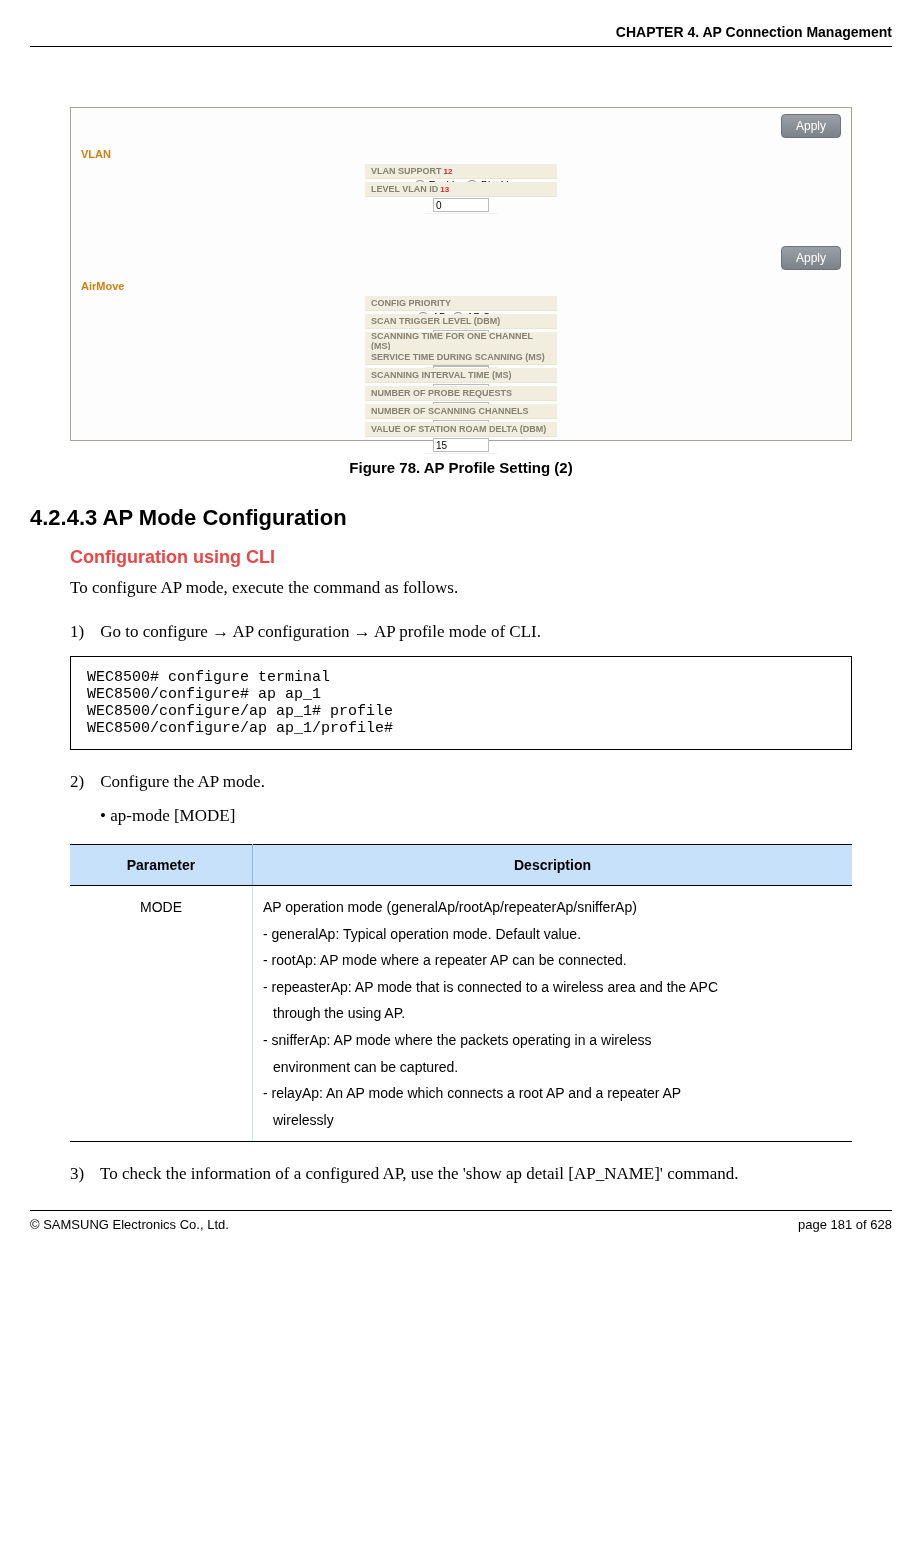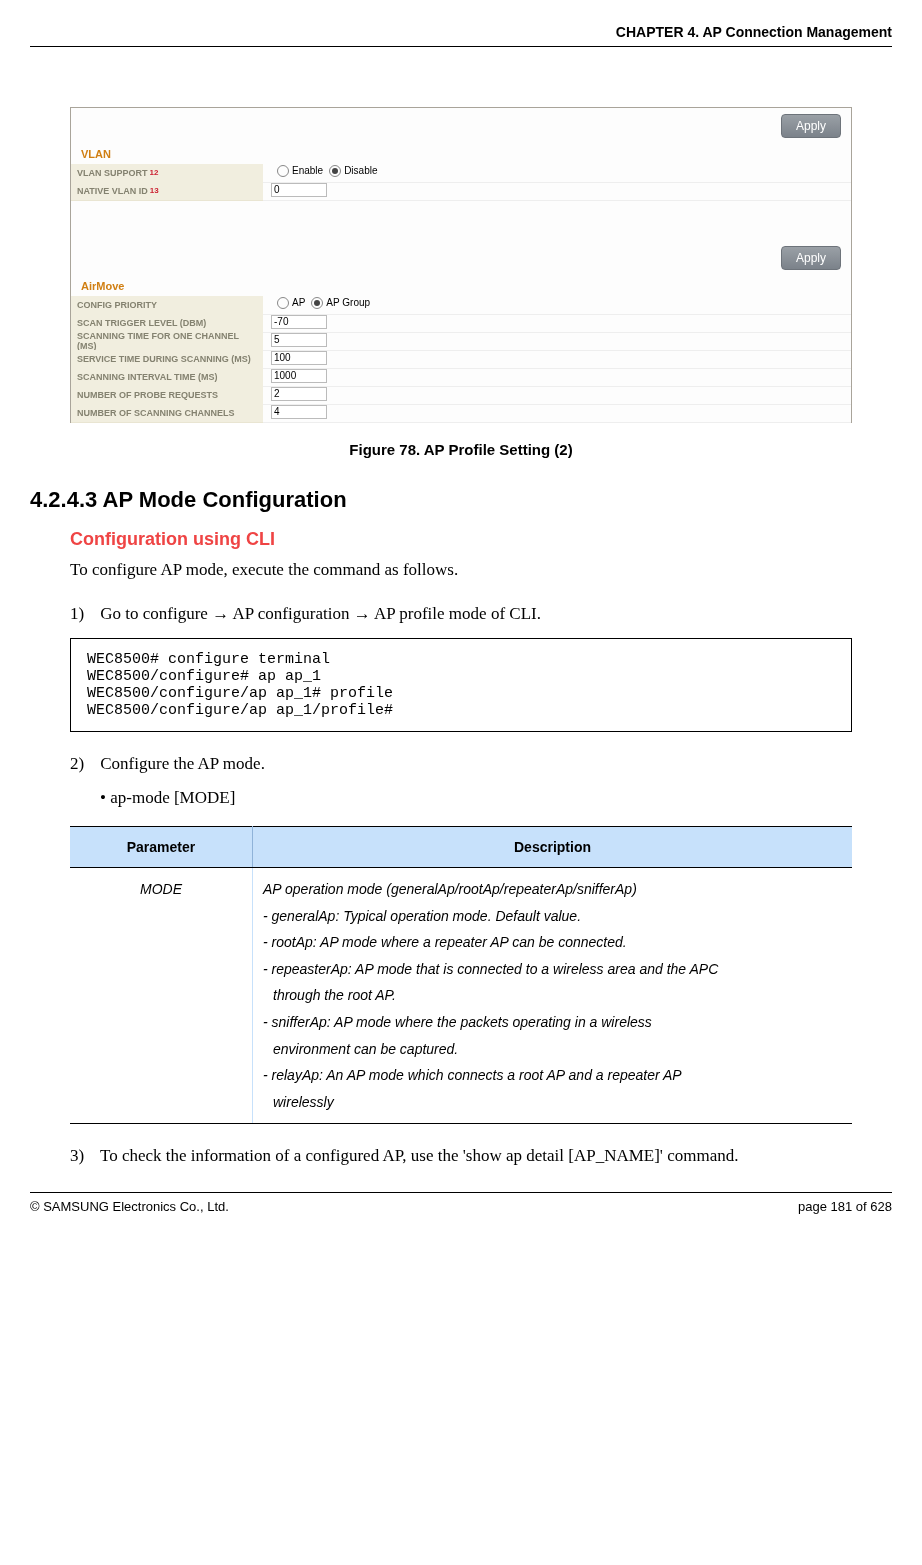--- a/index.html
+++ b/index.html
@@ -43,20 +43,21 @@
     color: #d07f13;
     font-weight: bold;
     font-size: 11px;
     padding: 4px 10px 4px 10px;
   }
   .form-row {
     display: flex;
     align-items: center;
     font-size: 10px;
     height: 18px;
+    flex-direction: column;
   }
   .form-row .label {
     width: 180px;
     padding: 2px 6px;
     background: #f1eedf;
     color: #848270;
     font-weight: bold;
     font-size: 9px;
     border-bottom: 1px solid #e9e5d2;
     height: 14px;
@@ -155,21 +156,20 @@
   .param-table th:first-child {
     border-right: 1px solid #7fa;
     border-right-color: #8fb3d9;
     width: 170px;
   }
   .param-table td {
     border-bottom: 1.5px solid #000;
     padding: 8px 10px;
     vertical-align: top;
     line-height: 1.9;
-    font-style: italic;
   }
   .param-table td:first-child {
     text-align: center;
     border-right: 1px solid #c7e1fb;
   }
   .desc-indent {
     padding-left: 10px;
     display: block;
   }
   .footer {
@@ -199,21 +199,21 @@
       </div>
       <div class="value">
         <span class="radio-dot"></span>
         <span>Enable</span>
         <span class="radio-dot sel"></span>
         <span>Disable</span>
       </div>
     </div>
     <div class="form-row">
       <div class="label">
-        <span>NATIVE VLAN ID</span>
+        <span>LEVEL VLAN ID</span>
         <span class="sup">13</span>
       </div>
       <div class="value">
         <input class="tiny-input" value="0" style="">
       </div>
     </div>
     <div style="height:40px"></div>
     <div class="apply-row">
       <button class="apply-btn">Apply</button>
     </div>
@@ -255,20 +255,26 @@
         <div class="form-row">
           <div class="label">NUMBER OF PROBE REQUESTS</div>
           <div class="value">
             <input class="tiny-input" value="2" style="">
           </div>
         </div>
         <div class="form-row">
           <div class="label">NUMBER OF SCANNING CHANNELS</div>
           <div class="value">
             <input class="tiny-input" value="4" style="">
+          </div>
+        </div>
+        <div class="form-row">
+          <div class="label">VALUE OF STATION ROAM DELTA (DBM)</div>
+          <div class="value">
+            <input class="tiny-input" value="15" style="">
           </div>
         </div>
       </div>
   </div>
 
   <div class="figure-caption">Figure 78. AP Profile Setting (2)</div>
 
   <div class="h-num">4.2.4.3     AP Mode Configuration</div>
   <div class="h-sub">Configuration using CLI</div>
   <div class="body-text">To configure AP mode, execute the command as follows.</div>
@@ -295,21 +301,21 @@
       <th>Parameter</th>
       <th>Description</th>
     </tr>
     <tr>
       <td>MODE</td>
       <td>
         <span>AP operation mode (generalAp/rootAp/repeaterAp/snifferAp)</span><br>
         <span>- generalAp: Typical operation mode. Default value.</span><br>
         <span>- rootAp: AP mode where a repeater AP can be connected.</span><br>
         <span>- repeasterAp: AP mode that is connected to a wireless area and the APC</span><br>
-        <span class="desc-indent">through the root AP.</span>
+        <span class="desc-indent">through the using AP.</span>
         <span>- snifferAp: AP mode where the packets operating in a wireless</span><br>
         <span class="desc-indent">environment can be captured.</span>
         <span>- relayAp: An AP mode which connects a root AP and a repeater AP</span><br>
         <span class="desc-indent">wirelessly</span>
       </td>
     </tr>
   </tbody>
     </table>
 
   <div class="list-text" style="margin-bottom:4px">

